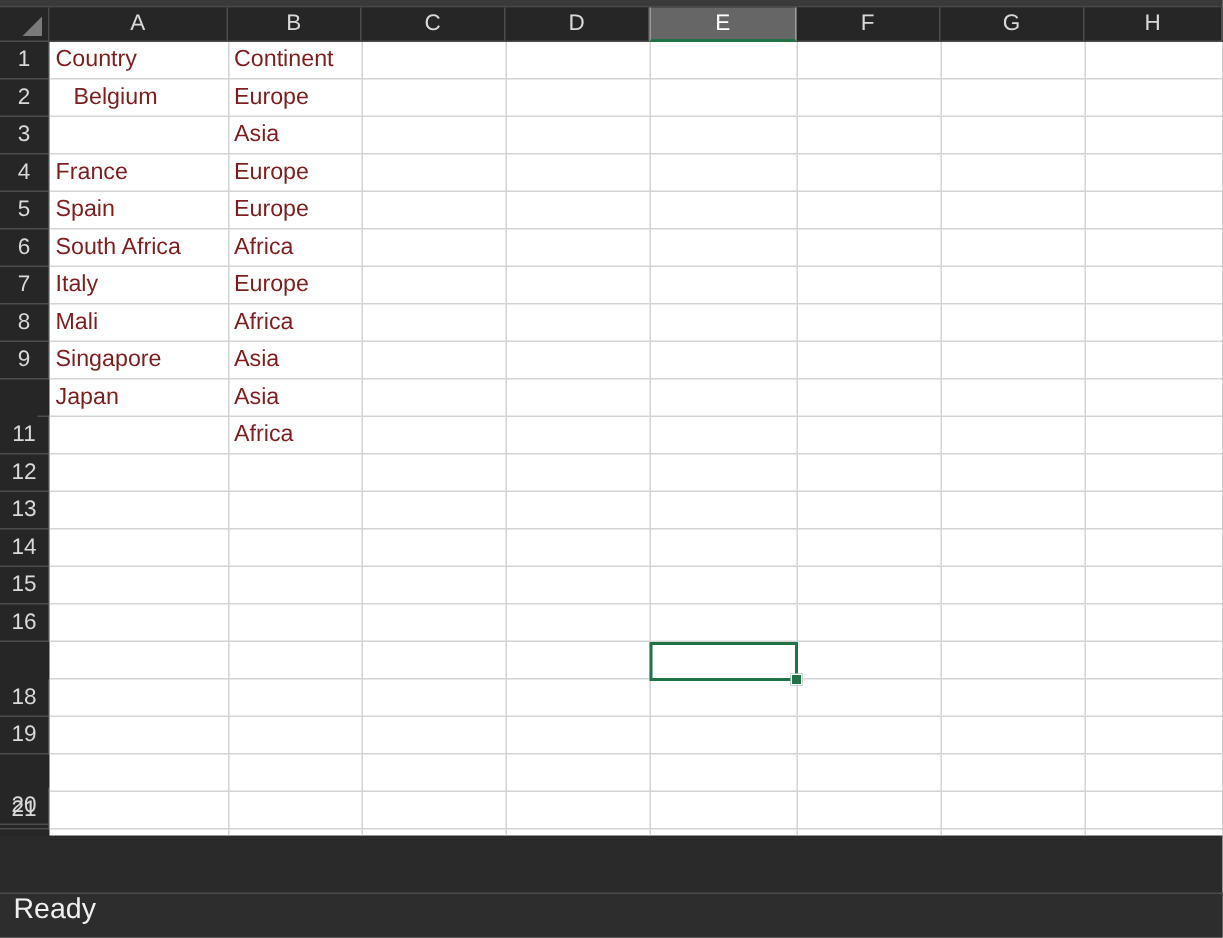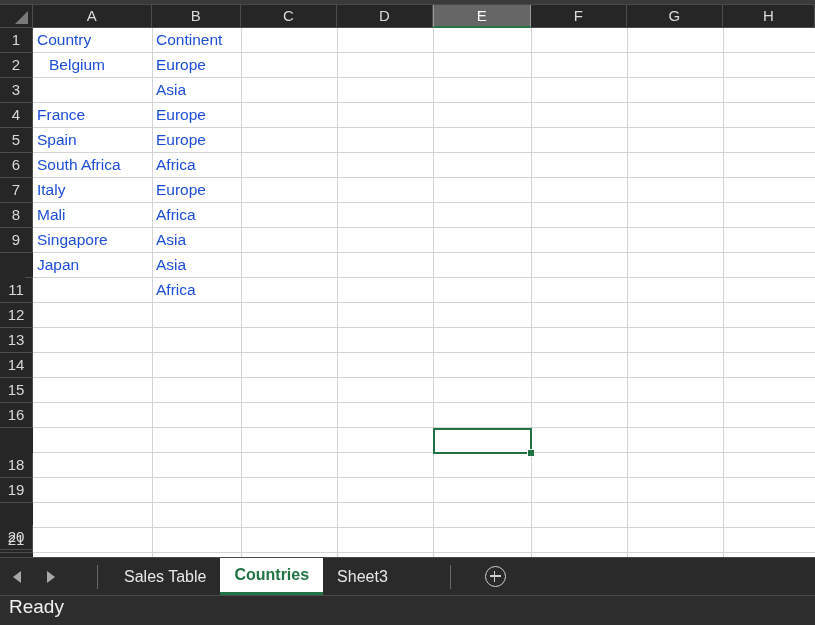--- a/index.html
+++ b/index.html
@@ -142,21 +142,21 @@
     width: 782px;
     background: #d4d4d4;
   }
   .cell {
     position: absolute;
     height: 25px;
     box-sizing: border-box;
     padding-left: 4px;
     font-size: 15.5px;
     line-height: 24px;
-    color: #1d4ed8;
+    color: #7f1d1d;
     white-space: nowrap;
     overflow: hidden;
   }
 
   
   .selbox {
     position: absolute;
     box-sizing: border-box;
     border: 2px solid #217346;
     background: transparent;
@@ -375,38 +375,18 @@
         <div class="cell" style="left: 119px; width: 89px; top: 200px;">Asia</div>
         <div class="cell" style="left: 0px; width: 119px; top: 225px;">Japan</div>
         <div class="cell" style="left: 119px; width: 89px; top: 225px;">Asia</div>
         <div class="cell" style="left: 119px; width: 89px; top: 250px;">Africa</div>
         <div class="selbox" style="left: 400px; top: 400px; width: 99px; height: 26px;"></div>
         <div class="fillhandle" style="left: 494px; top: 421px;"></div>
       </div>
 
   </div>
 
-  <div class="tabbar">
-    <div class="navbtns">
-      <div class="navbtn">
-        <span class="arrow-l"></span>
-      </div>
-      <div class="navbtn">
-        <span class="arrow-r"></span>
-      </div>
-    </div>
-    <div class="tabdivider" style="left:97px;"></div>
-    <div class="tabs" id="tabs">
-        <div class="tab">Sales Table</div>
-        <div class="tab active">Countries</div>
-        <div class="tab">Sheet3</div>
-      </div>
-    <div class="tabdivider" style="left:450px;"></div>
-    <div class="addsheet">
-      <span class="circle"></span>
-    </div>
-  </div>
 
   <div class="statusbar">
     <span class="status-text">Ready</span>
   </div>
 
 </div>
 
 </body></html>

